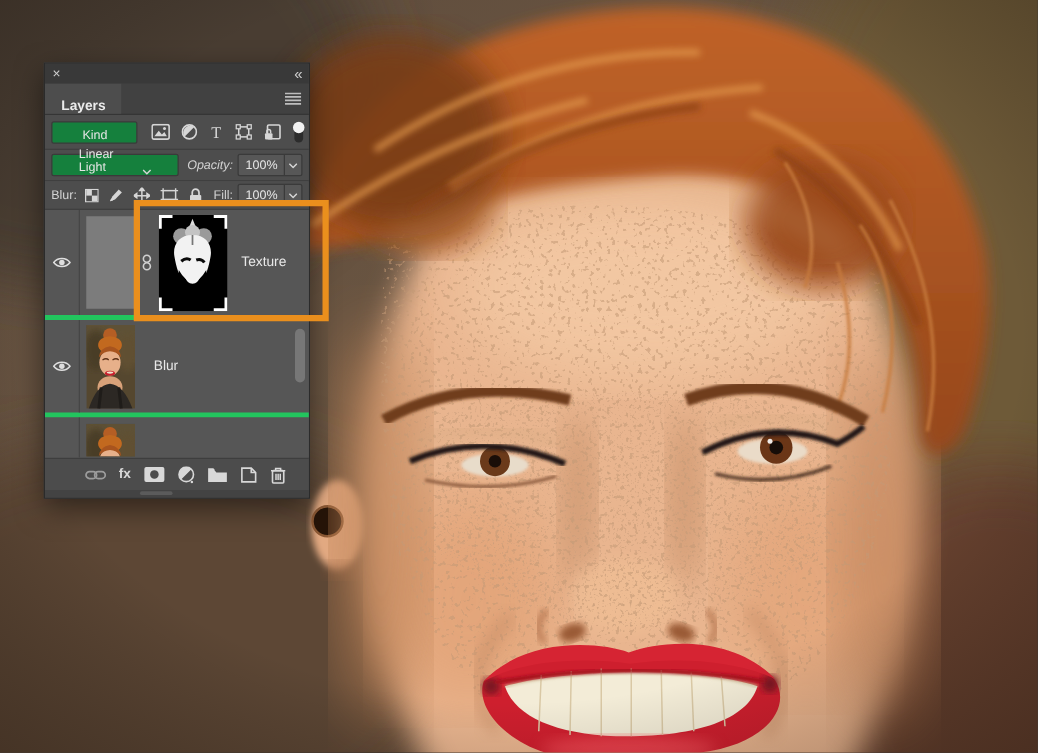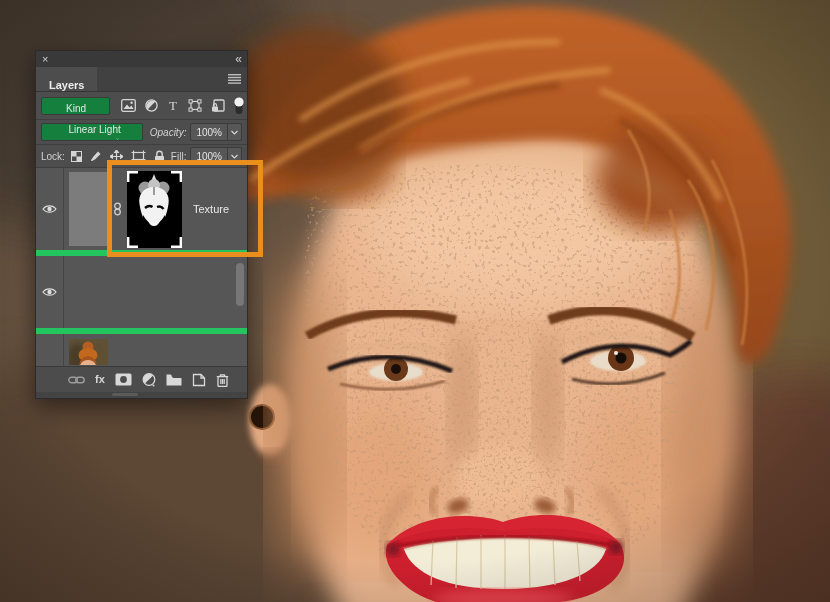--- a/index.html
+++ b/index.html
@@ -27,21 +27,21 @@
   .dd .grow{flex:1;}
   .vbox{display:flex;align-items:center;height:18px;box-sizing:border-box;border:1px solid #3a3a3a;
         border-radius:2px;background:#575757;font-size:10px;color:#e6e6e6;}
   .vbox .val{padding:0 5px;}
   .vbox .chev{border-left:1px solid #3a3a3a;height:100%;display:flex;align-items:center;padding:0 3px;}
   .ficons{display:flex;align-items:center;gap:9px;margin-left:11px;}
   .lbl{font-size:10px;color:#d2d2d2;}
   .licons{display:flex;align-items:center;gap:8px;margin-left:6px;}
   
   .p-list{background:#555;position:relative;}
-  .lrow{display:flex;border-bottom:6px solid #22c55e;box-sizing:border-box;background:#565656;}
+  .lrow{display:flex;border-bottom:4px solid #22c55e;box-sizing:border-box;background:#565656;}
   .lrow.r1{height:88px;}
   .lrow.r2{height:78px;}
   .lrow.r3{height:32px;border-bottom:none;}
   .eyecell{width:27px;border-right:1px solid #464646;display:flex;align-items:center;justify-content:center;
            flex:none;}
   .lbody{flex:1;display:flex;align-items:center;padding-left:5px;gap:5px;overflow:hidden;}
   .lbody.top{align-items:flex-start;}
   .gthumb{width:39px;height:74px;background:#7c7c7c;flex:none;}
   .pthumb{width:39px;height:67px;flex:none;overflow:hidden;}
   .pthumb3{width:39px;height:26px;flex:none;overflow:hidden;margin-top:5px;}
@@ -282,39 +282,39 @@
           <path d="M2.5,7.5 v-1.4 a1.5,1.5 0 0 1 3,0 v1.4" fill="none" stroke="#d6d6d6" stroke-width="1.2"></path>
           </svg>
         <svg width="10" height="18" viewBox="0 0 10 18">
           <rect x="1.5" y="2" width="7" height="15" rx="3.5" fill="#2c2c2c"></rect>
           <circle cx="5" cy="5" r="4.6" fill="#f2f2f2"></circle>
           </svg>
       </div>
     </div>
 
     <div class="crow blend">
-      <div class="dd" style="width:118px;flex-direction:column;">
+      <div class="dd" style="width:118px;">
         <span class="grow">Linear Light</span>
         <svg width="7" height="5" viewBox="0 0 7 5">
           <path d="M0.5,1 L3.5,4 L6.5,1" fill="none" stroke="#d6d6d6" stroke-width="1.2"></path>
           </svg>
       </div>
       <span class="lbl" style="margin-left:7px;font-style:italic;">Opacity:</span>
       <div class="vbox" style="margin-left:4px;">
         <span class="val">100%</span>
         <span class="chev">
           <svg width="7" height="5" viewBox="0 0 7 5">
             <path d="M0.5,1 L3.5,4 L6.5,1" fill="none" stroke="#d6d6d6" stroke-width="1.2"></path>
             </svg>
           </span>
       </div>
     </div>
 
     <div class="crow lock">
-      <span class="lbl">Lock:</span>
+      <span class="lbl">Blur:</span>
       <div class="licons">
         <svg width="11" height="11" viewBox="0 0 11 11">
           <rect x="0.5" y="0.5" width="10" height="10" fill="none" stroke="#d6d6d6" stroke-width="1"></rect>
           <rect x="1" y="1" width="4.5" height="4.5" fill="#d6d6d6"></rect>
             <rect x="5.5" y="5.5" width="4.5" height="4.5" fill="#d6d6d6"></rect>
           </svg>
         <svg width="12" height="12" viewBox="0 0 12 12">
           <path d="M1,11 L3,7 L8,1.5 L10.5,4 L5,9.5 Z" fill="#d6d6d6"></path>
           <path d="M1,11 L3.5,10.3 L2,8.6 Z" fill="#d6d6d6"></path>
           </svg>
@@ -388,20 +388,28 @@
         </div>
       </div>
 
       <div class="lrow r2">
         <div class="eyecell">
           <svg width="15" height="10" viewBox="0 0 15 10">
             <path d="M1,5 C4,0.8 11,0.8 14,5 C11,9.2 4,9.2 1,5 Z" fill="none" stroke="#dedede" stroke-width="1.2"></path>
             <circle cx="7.5" cy="5" r="2.2" fill="#dedede"></circle>
             </svg>
         </div>
+        <div class="lbody">
+          <div class="pthumb">
+            <svg width="39" height="67" viewBox="0 0 39 67">
+                <use href="#mini-portrait"></use>
+              </svg>
+          </div>
+          <span class="lname" style="margin-left:10px;">Blur</span>
+        </div>
       </div>
 
       <div class="lrow r3">
         <div class="eyecell"></div>
         <div class="lbody top">
           <div class="pthumb3">
             <svg width="39" height="67" viewBox="0 0 39 67">
                 <use href="#mini-portrait"></use>
               </svg>
           </div>

